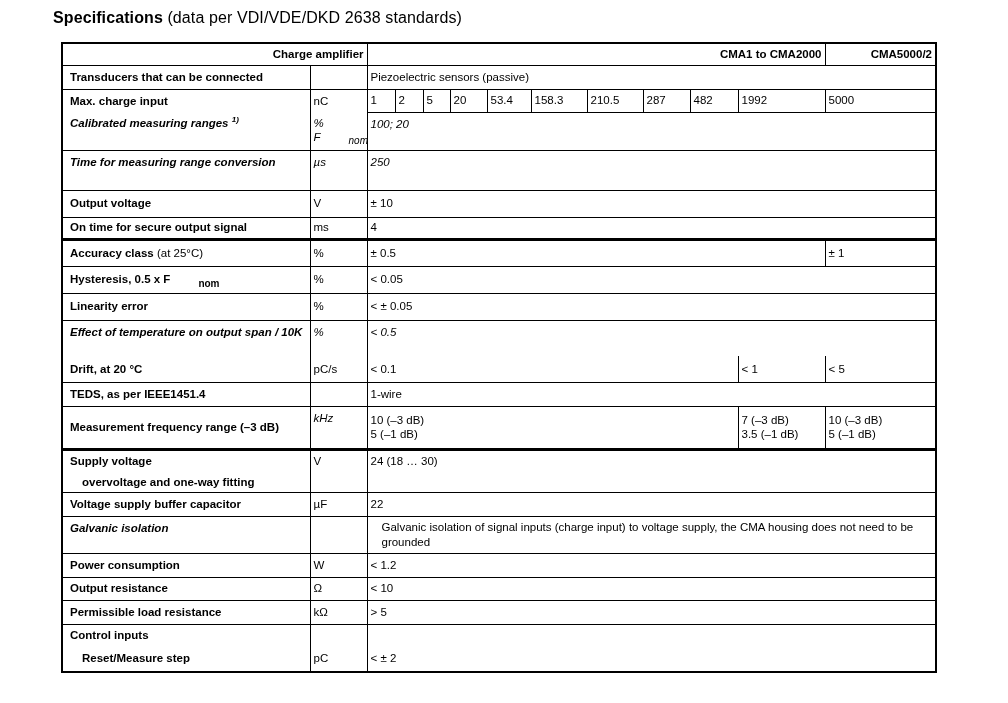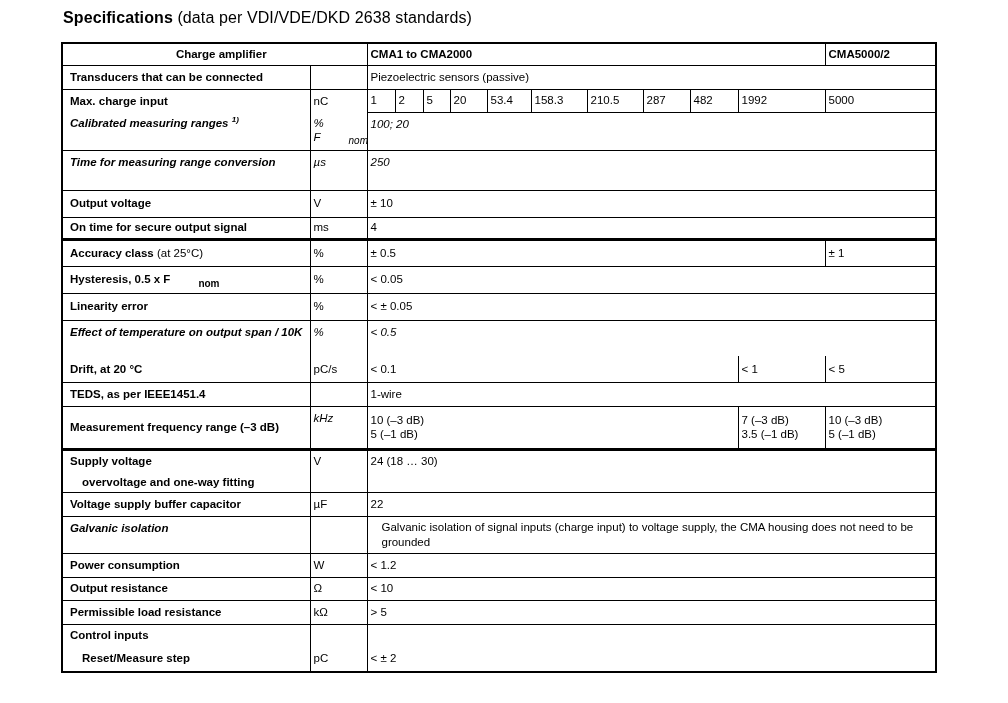--- a/index.html
+++ b/index.html
@@ -6,21 +6,21 @@
     margin: 0; padding: 0;
     width: 1008px; height: 703px;
     background: #ffffff;
     overflow: hidden;
     font-family: "Liberation Sans", sans-serif;
     color: #000;
   }
   .page { position: relative; width: 1008px; height: 703px; }
 
   .title {
-    position: absolute; left: 63px; top: 9px;
+    position: absolute; left: 53px; top: 9px;
     font-size: 16px; letter-spacing: 0.1px;
   }
   .title .title-bold { font-weight: bold; }
 
   table.spec {
     position: absolute; left: 61px; top: 42px;
     width: 875px;
     border-collapse: collapse;
     table-layout: fixed;
     font-size: 11.5px;
@@ -34,22 +34,22 @@
     overflow: hidden;
   }
   td.label {
     font-weight: bold;
     text-align: left;
     padding-left: 7px;
     padding-right: 6px;
     margin-top: 29px;
   }
   td.unit, td.val { font-weight: normal; }
-  td.hdr { font-weight: bold; text-align: left; }
-  td.hdr-label { font-weight: bold; text-align: center; padding-left: 16px; }
+  td.hdr { font-weight: bold; text-align: right; }
+  td.hdr-label { font-weight: bold; text-align: right; padding-left: 16px; }
 
   .thickb td { border-bottom: 3px solid #000; }
   td.nb { border-bottom-style: hidden; }
   td.nt { border-top-style: hidden; }
   td.topv { vertical-align: top; padding-top: 4px; font-style: italic; }
   td.off { padding-right: 40px; }   
   td.indent { padding-left: 19px; }
   .normal { font-weight: normal; }
   sup { font-size: 8px; vertical-align: super; line-height: 0; }
   sub { font-size: 10px; vertical-align: sub; line-height: 0; padding-left: 28px; }

